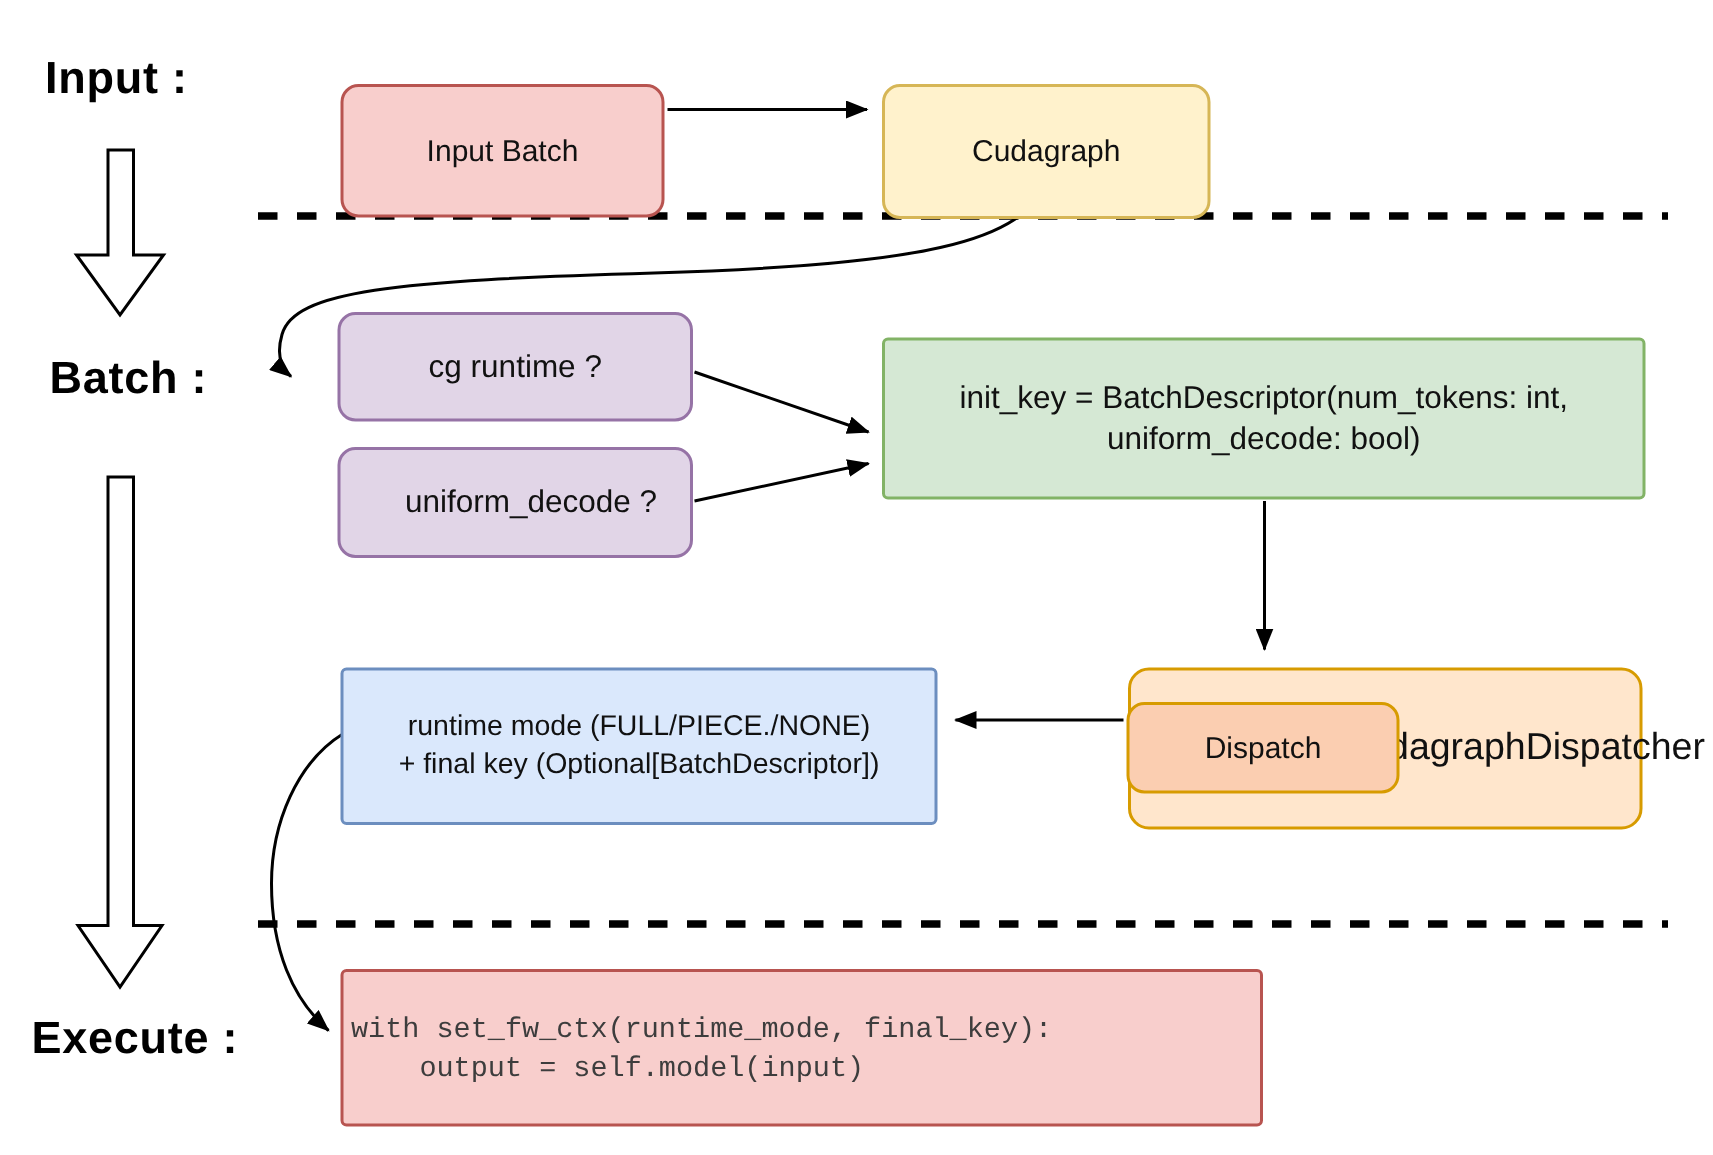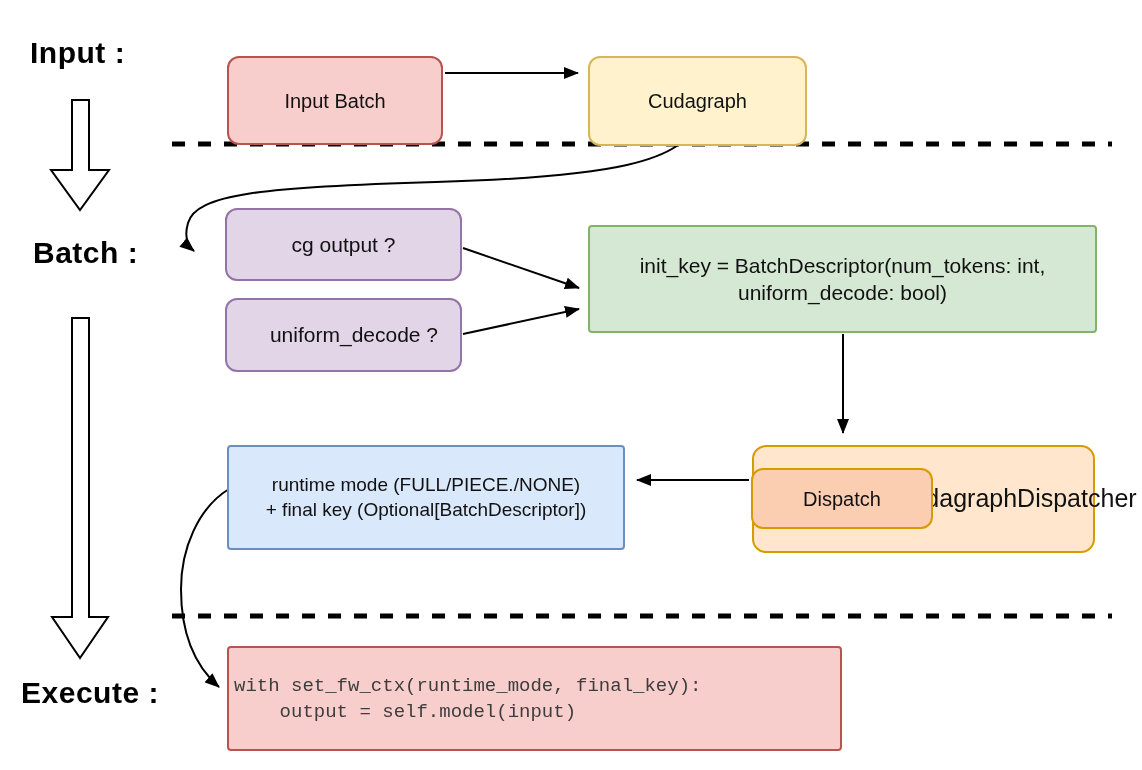--- a/index.html
+++ b/index.html
@@ -67,21 +67,21 @@
 
   <div class="node r12 fs20" style="left: 227px; top: 28px; width: 216px; height: 89px; background-color: rgb(248, 206, 204); border-color: rgb(184, 84, 80);">
     <span class="ln">Input Batch</span>
   </div>
 
   <div class="node r12 fs20" style="left: 588px; top: 28px; width: 219px; height: 90px; background-color: rgb(255, 242, 204); border-color: rgb(214, 182, 86);">
     <span class="ln">Cudagraph</span>
   </div>
 
   <div class="node r12 fs21" style="left: 225px; top: 208px; width: 237px; height: 73px; background-color: rgb(225, 213, 231); border-color: rgb(150, 115, 166);">
-    <span class="ln">cg output ?</span>
+    <span class="ln">cg runtime ?</span>
   </div>
 
   <div class="node r12 fs21" style="left: 225px; top: 298px; width: 237px; height: 74px; background-color: rgb(225, 213, 231); border-color: rgb(150, 115, 166); padding-left: 21px;">
     <span class="ln">uniform_decode ?</span>
   </div>
 
   <div class="node r16 fs21" style="left: 588px; top: 225px; width: 509px; height: 108px; background-color: rgb(213, 232, 212); border-color: rgb(130, 179, 102);">
     <span class="ln">init_key = BatchDescriptor(num_tokens: int,</span>
     <span class="ln">uniform_decode: bool)</span>
   </div>

